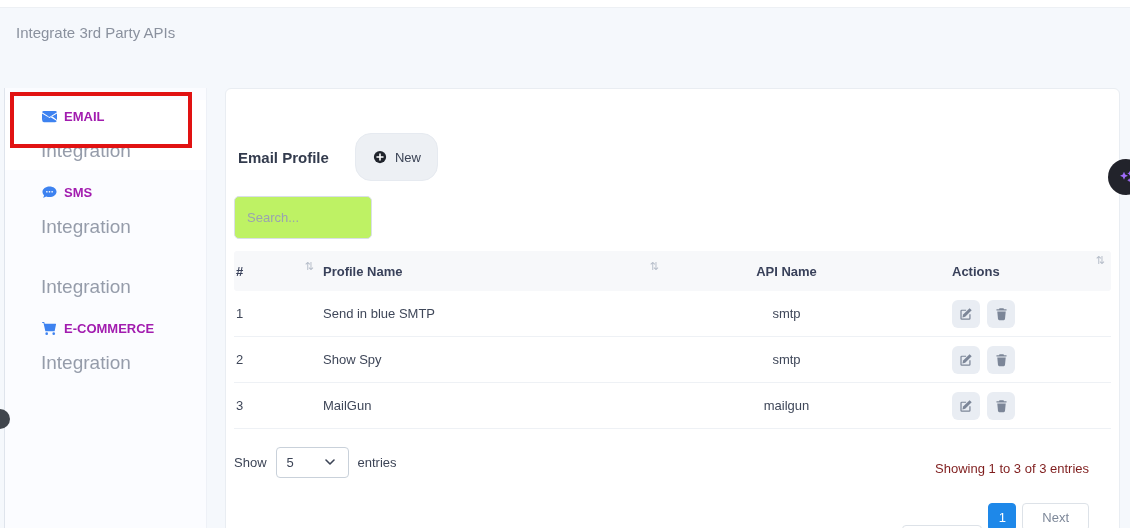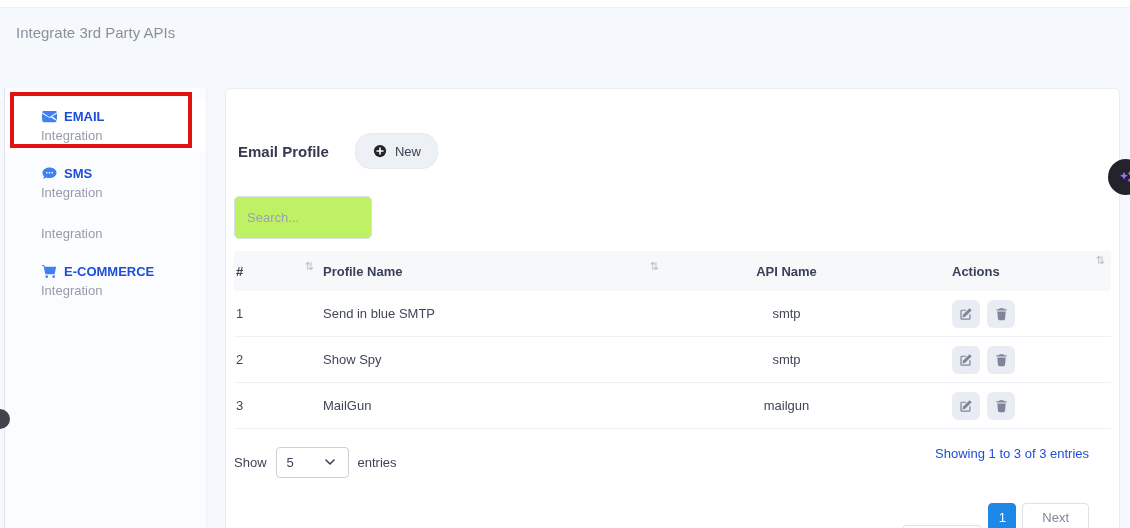--- a/index.html
+++ b/index.html
@@ -14,32 +14,32 @@
 
   .page-header { position:absolute; left:16px; top:17px; }
   .page-title { font-size:21px; font-weight:bold; color:#20252e; letter-spacing:.2px; }
   .page-subtitle { margin-top:7px; font-size:15px; color:#8a919e; }
 
   
   .sidebar { position:absolute; left:4px; top:88px; width:203px; bottom:0; background:#fbfcff; border-left:1px solid #dfe4ec; border-right:1px solid #eef1f7; padding-top:12px; }
   .sidebar-item { position:relative; padding:8px 8px 8px 36px; margin-bottom:6px; cursor:pointer; }
   .sidebar-item.active { background:#ffffff; }
   .item-row { display:flex; align-items:center; gap:7px; }
-  .item-label { font-size:13px; font-weight:bold; color:#1d4ed8; }
-  .item-sublabel { font-size:13px; color:#959caa; margin-top:4px; }
+  .item-label { font-size:13px; font-weight:bold; color:#a21caf; }
+  .item-sublabel { font-size:19px; color:#959caa; margin-top:16px; }
   .s-icon { width:16px; height:16px; flex:0 0 auto; display:inline-flex; align-items:center; justify-content:center; }
 
   .annotation-box { position:absolute; left:10px; top:92px; width:182px; height:56px; border:4px solid #e11212; z-index:9; pointer-events:none; }
 
   
   .card { position:absolute; left:225px; top:88px; width:895px; height:452px; background:#ffffff; border:1px solid #e9edf2; border-radius:6px; }
 
   .panel-header { position:absolute; left:12px; top:44px; display:flex; align-items:center; gap:26px; }
   .panel-title { font-size:15px; font-weight:bold; color:#333b4d; }
-  .new-button { display:flex; align-items:center; gap:7px; background:#edf0f4; border:1px solid #e6eaf0; border-radius:16px; padding:9px 16px; font-size:13px; color:#3a4254; cursor:pointer; }
+  .new-button { display:flex; align-items:center; gap:7px; background:#edf0f4; border:1px solid #e6eaf0; border-radius:16px; padding:15px 16px; font-size:13px; color:#3a4254; cursor:pointer; }
 
   .search-input { position:absolute; left:8px; top:107px; width:138px; height:43px; border:1px solid #d9dfe7; border-radius:5px; padding:16px 12px; font-size:13px; color:#3a4254; background:#bef264; outline:none; font-family:"Liberation Sans", sans-serif; }
   .search-input::placeholder { color:#9aa3b0; }
 
   
   .table { position:absolute; left:8px; right:8px; top:162px; font-size:13px; }
   .trow { display:flex; align-items:center; }
   .thead { background:#f7f8fa; height:40px; font-weight:bold; color:#39415a; border-radius:3px; }
   .tbody-row { height:46px; border-bottom:1px solid #eef1f5; color:#3f4759; }
   .col-num { width:80px; padding-left:2px; display:flex; align-items:center; justify-content:space-between; }
@@ -47,21 +47,21 @@
   .col-api { width:255px; text-align:center; }
   .col-actions { flex:1; padding-left:38px; display:flex; align-items:center; gap:7px; position:relative; }
   .sort-glyph { font-size:11px; color:#b6bdc9; font-weight:normal; align-self:flex-start; margin-top:-4px; }
   .col-actions .sort-glyph { position:absolute; right:6px; top:-6px; }
 
   .action-btn { width:28px; height:28px; border:none; border-radius:6px; background:#e9edf3; color:#7c8698; display:inline-flex; align-items:center; justify-content:center; cursor:pointer; }
 
   
   .show-row { position:absolute; left:8px; top:358px; display:flex; align-items:center; gap:9px; font-size:13px; color:#3c4456; }
   .entries-select { width:73px; height:31px; border:1px solid #c9d1da; border-radius:4px; background:#fff; display:flex; align-items:center; justify-content:space-between; padding:0 10px; font-size:13px; color:#3c4456; cursor:pointer; }
-  .showing-text { position:absolute; right:30px; top:357px; font-size:13px; color:#1d4ed8; }
+  .showing-text { position:absolute; right:30px; top:372px; font-size:13px; color:#7f1d1d; }
   .pagination { position:absolute; right:30px; top:392px; display:flex; align-items:center; }
   .page-btn { height:28px; display:inline-flex; align-items:center; justify-content:center; background:#fff; border:1px solid #dde2e8; border-radius:4px; font-size:13px; color:#7e8899; cursor:pointer; font-family:"Liberation Sans", sans-serif; }
   .page-prev { padding:0 14px;margin-top:44px; }
   .page-next { padding:0 19px; }
   .page-current { width:28px; margin:0 6px; background:#1e88e9; border:1px solid #1e88e9; color:#fff; }
 
   
   .sparkle-fab { position:absolute; left:1108px; top:159px; width:36px; height:36px; border-radius:50%; background:#22232b; border:none; display:flex; align-items:center; justify-content:center; cursor:pointer; z-index:8; }
   .left-knob { position:absolute; left:-10px; top:409px; width:20px; height:20px; border-radius:50%; background:#40454c; z-index:8; }
 </style>

